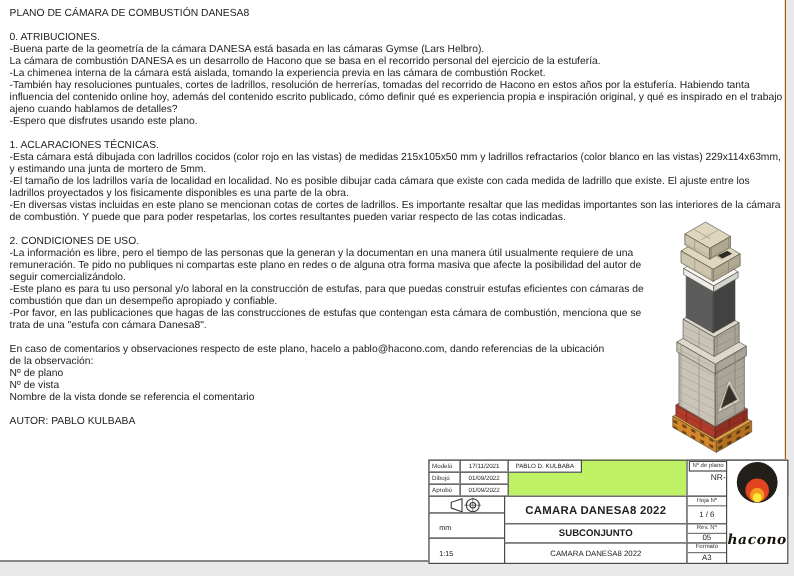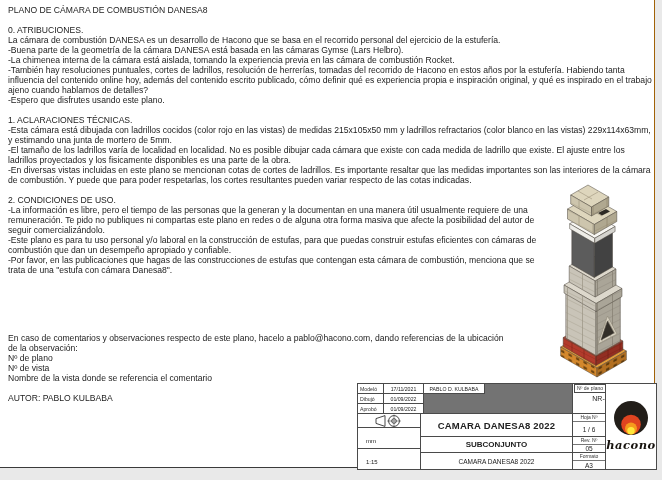--- a/index.html
+++ b/index.html
@@ -6,29 +6,29 @@
   html,body { width:662px; height:480px; overflow:hidden; background:#e9e9e9;
               font-family:"Liberation Sans", sans-serif; }
   .sheet { position:absolute; left:0; top:0; width:655px; height:468px; background:#ffffff;
            border-right:1px solid #a16207; border-bottom:1px solid #3a3a3a; }
 
   
   .textblock { position:absolute; left:8px; top:5px; width:646px; color:#1c1c1c;
                font-size:8.6px; line-height:10px; }
   .p { white-space:normal; }
   .narrow  { max-width:530px; }
-  .narrow2 { max-width:505px;margin-top:48px; }
+  .narrow2 { max-width:505px; }
   .sp { height:10px; }
 
   
   .iso { position:absolute; left:530px; top:182px; }
 
   
   .tblock { position:absolute; left:357px; top:383px; width:298px; height:85px;
-            border:1px solid #4a4a4a; background:#737373; font-size:5.2px; color:#222; }
+            border:1px solid #4a4a4a; background:#bef264; font-size:5.2px; color:#222; }
   .tb-cell { position:absolute; border:1px solid #4a4a4a; display:flex; align-items:center;
              justify-content:center; overflow:hidden; background:#fff; }
   .tb-lab  { justify-content:flex-start; padding-left:2px; color:#333; }
   .tb-tab  { position:absolute; border:1px solid #4a4a4a; background:#fff; font-size:5px;
              padding:0 2px; line-height:7px; color:#333; }
   .big-title  { font-size:9.5px; font-weight:bold; letter-spacing:0.2px; }
   .mid-title  { font-size:8px; font-weight:bold; }
   .small-title{ font-size:6.5px; }
   .val7 { font-size:7px; }
   .val6 { font-size:6px; }
@@ -41,22 +41,22 @@
 </style>
 </head>
 <body>
 
 <div class="sheet">
 
   <div class="textblock">
     <div class="p">PLANO DE CÁMARA DE COMBUSTIÓN DANESA8</div>
     <div class="sp"></div>
     <div class="p">0. ATRIBUCIONES.</div>
+    <div class="p">-Buena parte de la geometría de la cámara DANESA está basada en las cámaras Gymse (Lars Helbro).</div>
     <div class="p">La cámara de combustión DANESA es un desarrollo de Hacono que se basa en el recorrido personal del ejercicio de la estufería.</div>
-    <div class="p">-Buena parte de la geometría de la cámara DANESA está basada en las cámaras Gymse (Lars Helbro).</div>
     <div class="p">-La chimenea interna de la cámara está aislada, tomando la experiencia previa en las cámara de combustión Rocket.</div>
     <div class="p">-También hay resoluciones puntuales, cortes de ladrillos, resolución de herrerías, tomadas del recorrido de Hacono en estos años por la estufería. Habiendo tanta influencia del contenido online hoy, además del contenido escrito publicado, cómo definir qué es experiencia propia e inspiración original, y qué es inspirado en el trabajo ajeno cuando hablamos de detalles?</div>
     <div class="p">-Espero que disfrutes usando este plano.</div>
     <div class="sp"></div>
     <div class="p">1. ACLARACIONES TÉCNICAS.</div>
     <div class="p">-Esta cámara está dibujada con ladrillos cocidos (color rojo en las vistas) de medidas 215x105x50 mm y ladrillos refractarios (color blanco en las vistas) 229x114x63mm, y estimando una junta de mortero de 5mm.</div>
     <div class="p">-El tamaño de los ladrillos varía de localidad en localidad. No es posible dibujar cada cámara que existe con cada medida de ladrillo que existe. El ajuste entre los ladrillos proyectados y los fisicamente disponibles es una parte de la obra.</div>
     <div class="p">-En diversas vistas incluidas en este plano se mencionan cotas de cortes de ladrillos. Es importante resaltar que las medidas importantes son las interiores de la cámara de combustión. Y puede que para poder respetarlas, los cortes resultantes pueden variar respecto de las cotas indicadas.</div>
     <div class="sp"></div>
     <div class="p">2. CONDICIONES DE USO.</div>
@@ -213,21 +213,21 @@
     </div>
     <div class="tb-cell cellcol" style="left:214px;top:52px;width:34px;height:17px;">
       <span class="lab">Rev. Nº</span>
       <span class="val">05</span>
     </div>
     <div class="tb-cell cellcol" style="left:214px;top:68px;width:34px;height:18px;">
       <span class="lab">Formato</span>
       <span class="val">A3</span>
     </div>
 
-    <div class="tb-cell" style="left:247px;top:-1px;width:52px;height:87px;flex-direction:column;justify-content:center;padding-bottom:1px;">
+    <div class="tb-cell" style="left:247px;top:-1px;width:52px;height:87px;flex-direction:column;justify-content:space-between;padding-bottom:13px;">
       <svg width="42" height="38" viewBox="0 0 42 38">
         <circle cx="21" cy="18" r="17" fill="#221e19"></circle>
         <circle cx="21" cy="24.5" r="9.8" fill="#e04420"></circle>
         <circle cx="21" cy="28.5" r="6" fill="#f59a1d"></circle>
         <circle cx="21" cy="30.8" r="3.7" fill="#ffe73b"></circle>
       </svg>
       <span class="logo-text">hacono</span>
     </div>
 
   </div>

